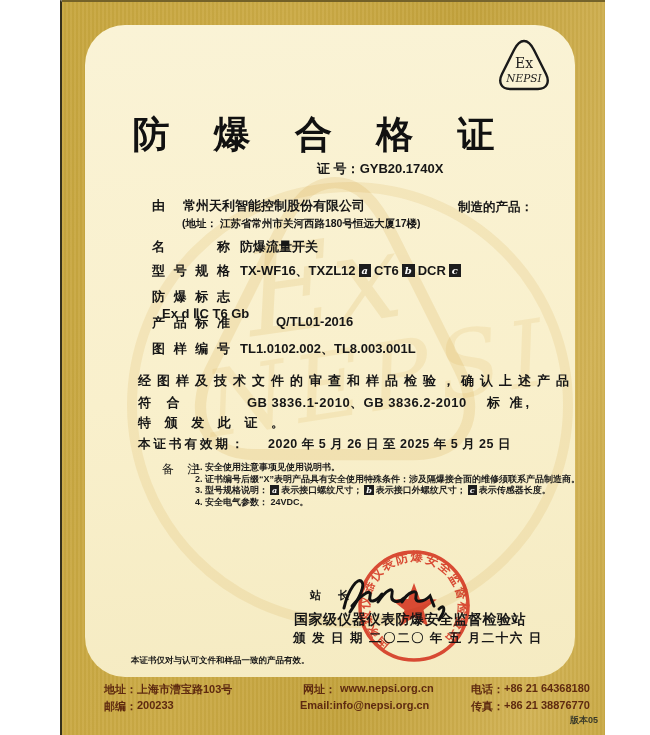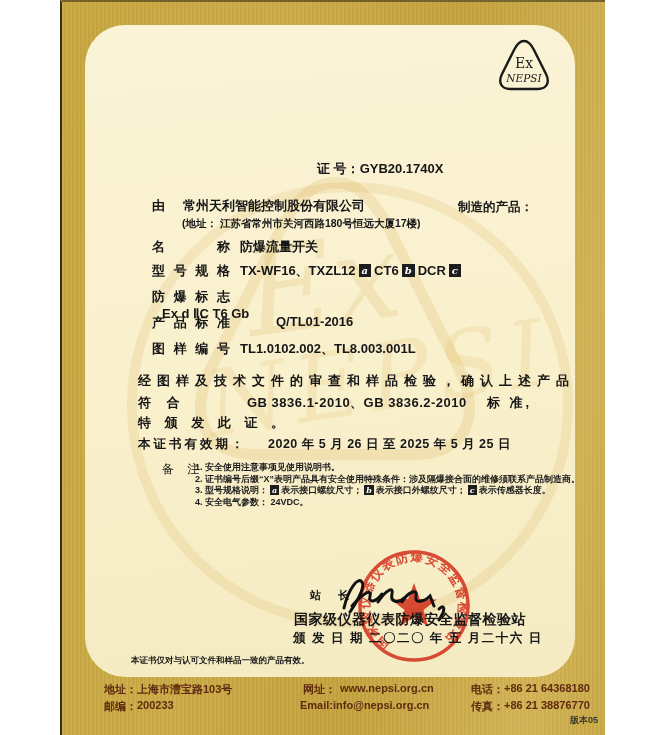--- a/index.html
+++ b/index.html
@@ -78,20 +78,21 @@
     <div class="wm wm-ex">Ex</div>
     <div class="wm wm-nepsi">NEPSI</div>
   </div>
 
   <svg class="logo" width="60" height="58" viewBox="0 0 60 58">
     <path d="M30,3 C34,3 37,6 40,12 L52,36 C56,44 53,51 44,51 L16,51 C7,51 4,44 8,36 L20,12 C23,6 26,3 30,3 Z" fill="none" stroke="#1a1a1a" stroke-width="2.4"></path>
     <text x="30" y="30" text-anchor="middle" font-family="DejaVu Serif, serif" font-size="14" fill="#1a1a1a">Ex</text>
     <text x="30" y="44" text-anchor="middle" font-family="DejaVu Serif, serif" font-style="italic" font-size="10.5" fill="#1a1a1a">NEPSI</text>
   </svg>
 
+  <div class="abs title">防 爆 合 格 证</div>
   <div class="abs certno">
     <span>证 号：</span><span>GYB20.1740X</span>
   </div>
 
   <div class="abs by-row">
     <span class="by-label">由</span>
     <span>常州天利智能控制股份有限公司</span>
   </div>
   <div class="abs made-label">制造的产品：</div>
   <div class="abs addr-note">(地址： 江苏省常州市关河西路180号恒远大厦17楼)</div>

